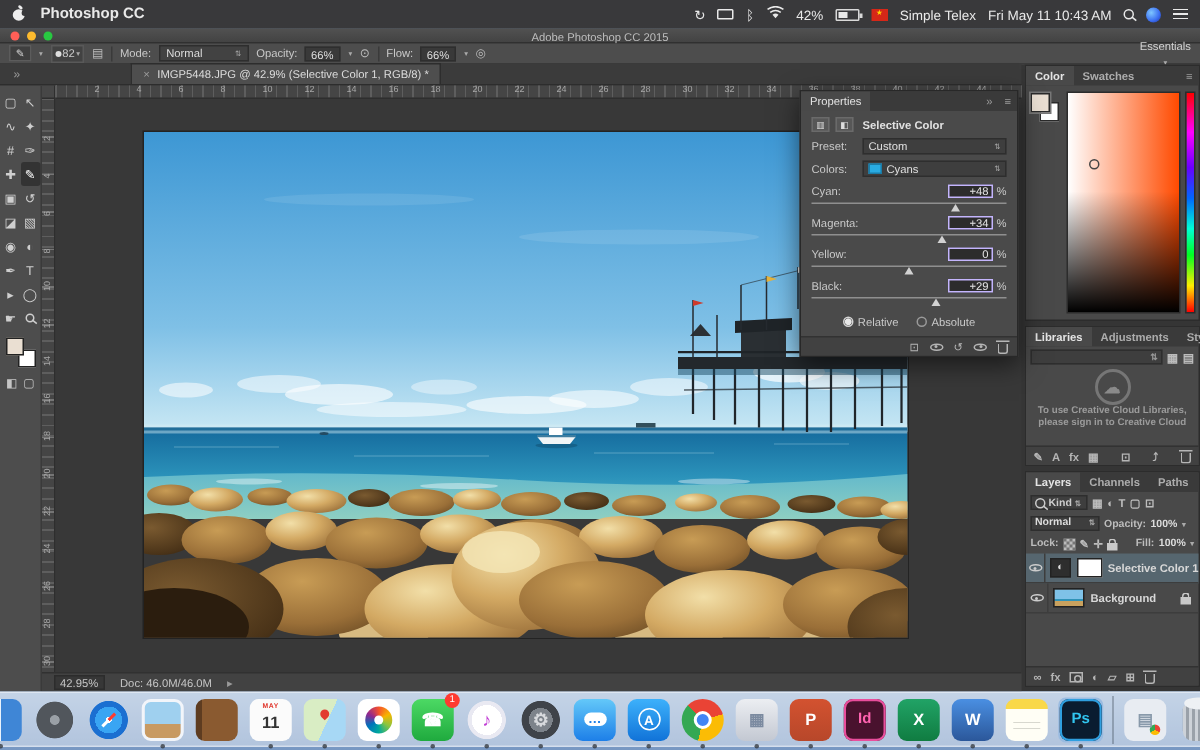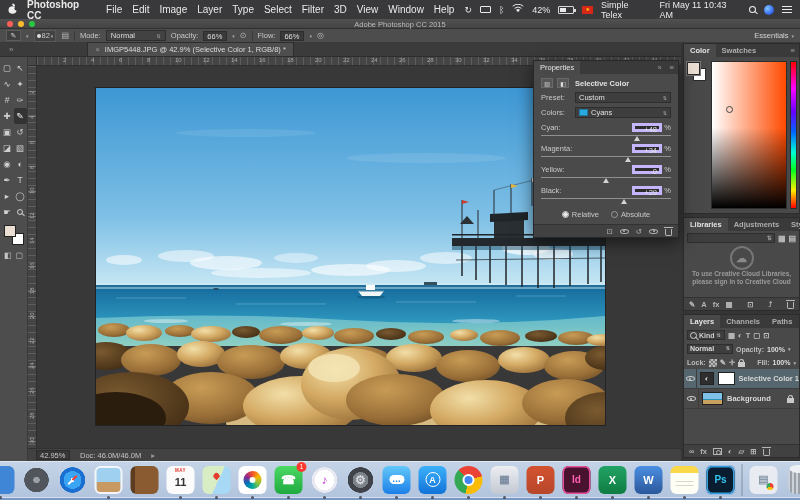--- a/index.html
+++ b/index.html
@@ -37,21 +37,21 @@
     display:flex;align-items:center;gap:5px;padding:0 6px;font-size:7.5px;color:#c9c9c9;}
   .toolpv{width:15px;height:11px;background:#3f3f3f;border:1px solid #5c5c5c;color:#ddd;font-size:7px;
     display:flex;align-items:center;justify-content:center;}
   .bpick{display:flex;align-items:center;gap:1px;background:#424242;border:1px solid #595959;height:12px;padding:0 2px;}
   .bdot{width:4px;height:4px;border-radius:50%;background:#ddd;}
   .caret{font-size:5px;color:#aaa;}
   .obox{background:#393939;border:1px solid #2e2e2e;height:10px;line-height:9px;padding:0 3px;color:#ddd;min-width:24px;}
   .osel{background:#424242;border:1px solid #2e2e2e;height:11px;line-height:10px;padding:0 4px;color:#ddd;min-width:60px;display:flex;justify-content:space-between;gap:4px;}
   .osep{width:1px;height:10px;background:#3a3a3a;}
   .oicon{color:#bdbdbd;font-size:8px;}
-  #workspace{margin-left:auto;display:flex;gap:3px;align-items:center;color:#d5d5d5;}
+  #workspace{margin-left:auto;display:flex;gap:3px;align-items:center;color:#d5d5d5;flex-direction:column;}
 
   #tabbar{position:absolute;top:24px;left:0;width:681px;height:14px;background:#3b3b3b;border-bottom:1px solid #2d2d2d;
     display:flex;align-items:flex-end;font-size:7.5px;}
   .tchev{color:#9a9a9a;font-size:8px;margin:0 0 2px 9px;}
   #doctab{margin-left:74px;height:14px;background:#4e4e4e;border:1px solid #2d2d2d;border-bottom:none;
     display:flex;align-items:center;gap:5px;padding:0 7px;color:#dcdcdc;}
   .tabclose{color:#9f9f9f;}
 
   
   #toolbar{position:absolute;top:38px;left:0;width:28px;height:404px;background:#4d4d4d;border-right:1px solid #3a3a3a;}
@@ -138,21 +138,21 @@
   #propstitle{font-weight:bold;color:#e2e2e2;font-size:7.5px;margin-left:2px;}
   .prow{display:flex;align-items:center;gap:4px;padding:2px 7px;}
   .plabel{width:30px;}
   .psel{flex:1;height:11px;background:#3e3e3e;border:1px solid #2e2e2e;display:flex;align-items:center;gap:3px;padding:0 3px;color:#e0e0e0;}
   .psel .sp{flex:1;}
   .chip{width:9px;height:7px;background:#29abe2;border:1px solid #1b7ba6;}
   #props-sliders{padding:1px 0;}
   .sgroup{padding:1px 7px 0;}
   .srow{display:flex;align-items:center;height:11px;}
   .slabel{flex:1;}
-  .svalue{width:30px;height:9px;background:#2c2c2c;border:3px solid #c4b5fd;color:#e4e4e4;text-align:right;padding:0 2px;line-height:8px;}
+  .svalue{width:30px;height:9px;background:#2c2c2c;border:1px solid #c4b5fd;color:#e4e4e4;text-align:right;padding:0 2px;line-height:8px;}
   .sunit{width:9px;text-align:right;}
   .strack{position:relative;height:9px;}
   .strack:before{content:"";position:absolute;left:0;right:0;top:2px;height:1px;background:#8f8f8f;}
   .sthumb{position:absolute;top:3px;width:0;height:0;border-left:3px solid transparent;border-right:3px solid transparent;border-bottom:5px solid #d2d2d2;transform:translateX(-50%);}
   #radiorow{display:flex;justify-content:center;gap:12px;align-items:center;padding:4px 0 5px;}
   .radio{display:inline-block;width:7px;height:7px;border:1px solid #9a9a9a;border-radius:50%;vertical-align:-1px;margin-right:3px;}
   .radio.sel{border-color:#d5d5d5;background:radial-gradient(circle,#e8e8e8 0 2px,transparent 2.5px);}
   #propsfooter{position:static;height:13px;background:#414141;border-top:1px solid #323232;display:flex;justify-content:flex-end;align-items:center;gap:7px;padding:0 6px;color:#b5b5b5;font-size:7px;}
 
   
@@ -216,33 +216,20 @@
 
   <div id="menubar">
     <span>
       <svg width="9" height="11">
           <ellipse cx="4.5" cy="7" rx="4" ry="3.8" fill="#eee"></ellipse>
           <circle cx="8.4" cy="5.6" r="2" fill="#39393b"></circle>
           <ellipse cx="5.6" cy="1.9" rx="1.7" ry="1" fill="#eee" transform="rotate(40 5.6 1.9)"></ellipse>
         </svg>
     </span>
     <span class="appname">Photoshop CC</span>
-    <span id="menu-items">
-        <span class="mitem">File</span>
-        <span class="mitem">Edit</span>
-        <span class="mitem">Image</span>
-        <span class="mitem">Layer</span>
-        <span class="mitem">Type</span>
-        <span class="mitem">Select</span>
-        <span class="mitem">Filter</span>
-        <span class="mitem">3D</span>
-        <span class="mitem">View</span>
-        <span class="mitem">Window</span>
-        <span class="mitem">Help</span>
-      </span>
     <span class="mright">
       <span>↻</span>
       <span class="disp"></span>
       <span>ᛒ</span>
       <span><svg width="12" height="9">
             <path d="M6 8.2 L8 5.8 A3.4 3.4 0 0 0 4 5.8 Z" fill="#e9e9e9"></path>
             <path d="M2.5 4.3 A5.8 5.8 0 0 1 9.5 4.3" stroke="#e9e9e9" fill="none"></path>
             <path d="M0.7 2.2 A8.8 8.8 0 0 1 11.3 2.2" stroke="#e9e9e9" fill="none"></path>
           </svg></span>
       <span>42%</span>

